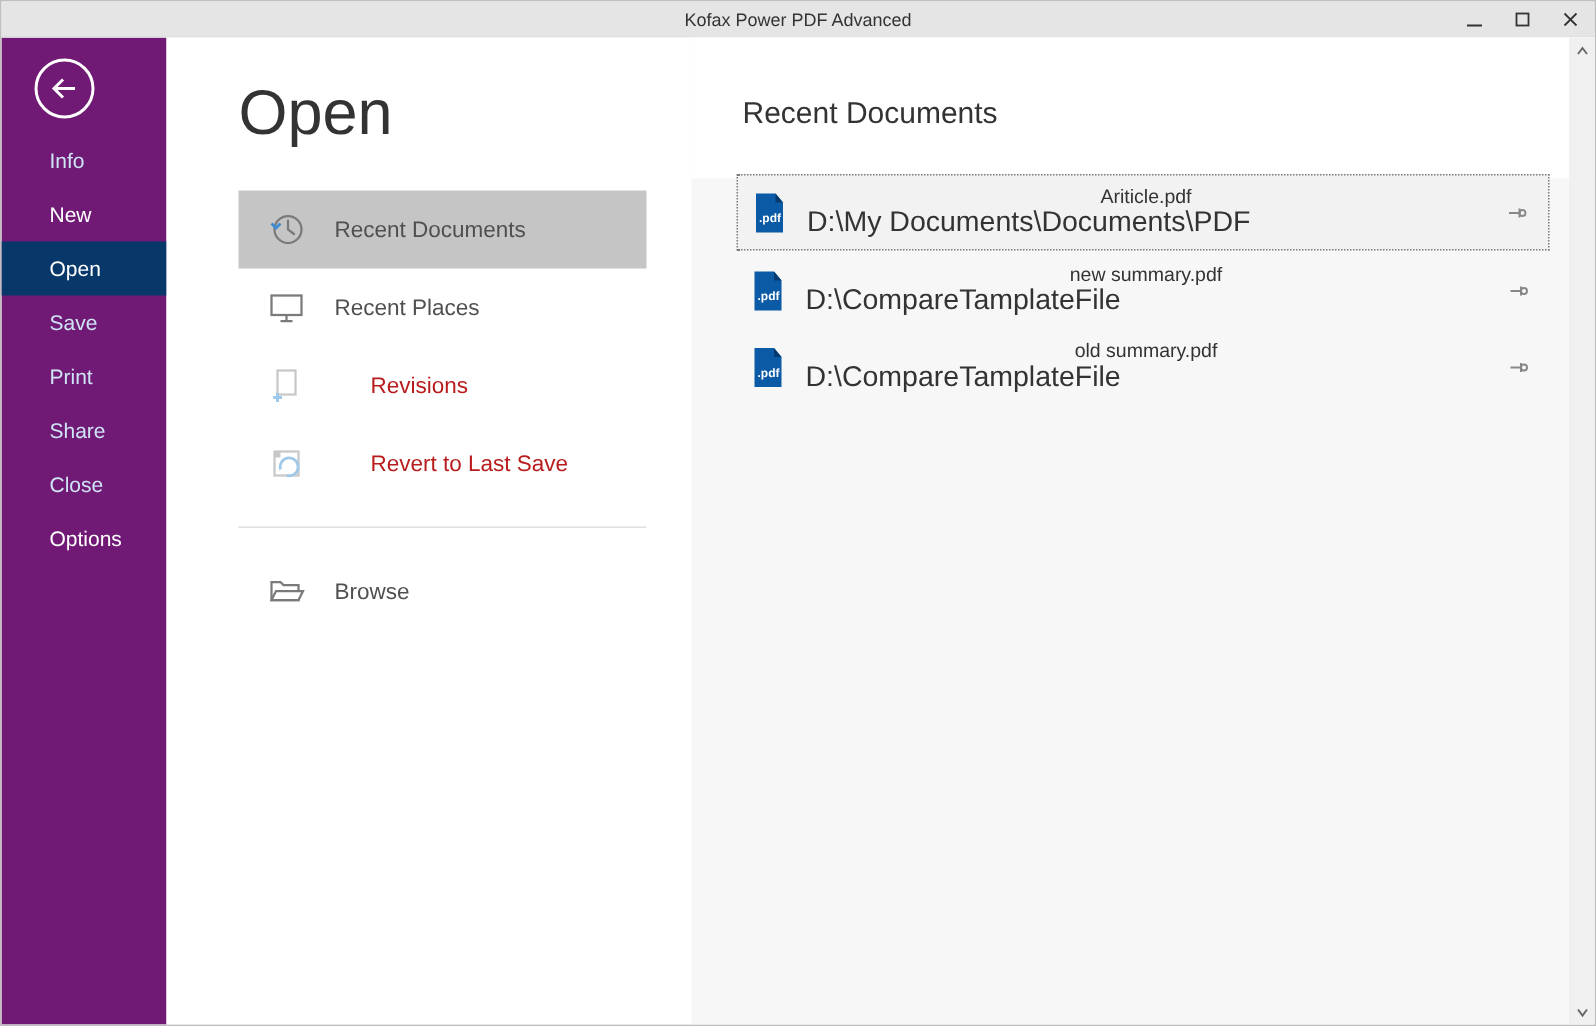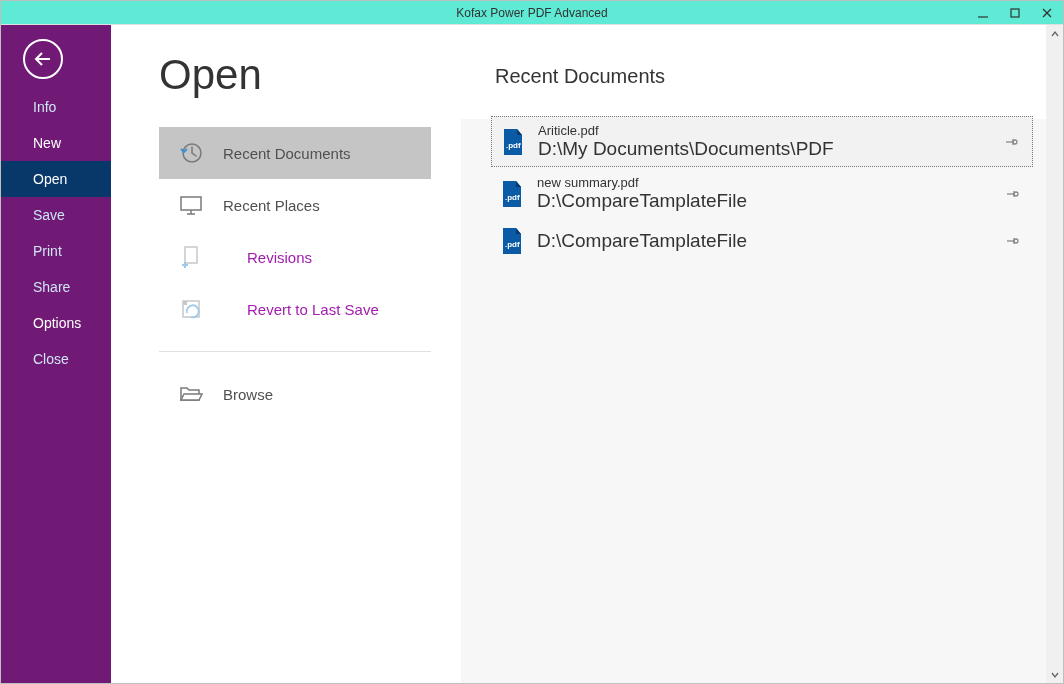--- a/index.html
+++ b/index.html
@@ -12,21 +12,21 @@
       background: #fff;
       width: 1064px;
       height: 684px;
       overflow: hidden;
       border: 1px solid #bfbfbf;
     }
     .titlebar {
       display: flex;
       align-items: center;
       height: 24px;
-      background: #5eead4;
+      background: #e5e5e5;
       border-bottom: 1px solid #e0e0e0;
       position: relative;
       font-size: 12px;
       color: #333;
     }
     .titlebar-center {
       width: 100%;
       text-align: center;
     }
     .titlebar-controls {
@@ -108,21 +108,21 @@
       gap: 18px;
       padding: 12px 18px;
       width: 272px;
       color: #505050;
       font-size: 15px;
     }
     .opt.selected {
       background: #c5c5c5;
     }
     .opt.disabled {
-      color: #a21caf;
+      color: #b91c1c;
       gap: 42px;
     }
     .opt .icon {
       width: 28px;
       height: 28px;
       display: flex;
       align-items: center;
       justify-content: center;
     }
     .hr {
@@ -165,21 +165,21 @@
       background: #f2f2f2;
     }
     .file-icon {
       width: 26px;
       height: 30px;
       display: flex;
       align-items: flex-start;
       justify-content: center;
     }
     .file-text { flex: 1; color:#333; }
-    .file-name { font-size: 13px; }
+    .file-name { font-size: 13px; text-align: center; }
     .file-path { font-size: 19px; }
     .pin {
       width: 18px;
       height: 18px;
       color: #888;
       display:flex; align-items:center; justify-content:center;
       margin-right:4px;
     }
 
     .scroll {
@@ -236,22 +236,22 @@
         <line x1="4" y1="11" x2="18" y2="11" stroke="#fff" stroke-width="2"></line>
         <polyline points="10,5 4,11 10,17" fill="none" stroke="#fff" stroke-width="2"></polyline>
       </svg>
     </div>
     <div class="nav-item">Info</div>
     <div class="nav-item emph">New</div>
     <div class="nav-item emph active">Open</div>
     <div class="nav-item">Save</div>
     <div class="nav-item">Print</div>
     <div class="nav-item">Share</div>
+    <div class="nav-item">Close</div>
     <div class="nav-item emph">Options</div>
-    <div class="nav-item">Close</div>
   </div>
 
   <div class="content">
 
     <div class="middle">
       <div class="page-heading">Open</div>
       <div class="option-list">
 
         <div class="opt selected">
           <span class="icon">
@@ -359,20 +359,21 @@
 
       <div class="file">
         <span class="file-icon">
           <svg width="26" height="30" viewBox="0 0 26 30">
               <path d="M4 2 L17 2 L22 8 L22 28 L4 28 Z" fill="#0a5aa6"></path>
               <path d="M17 2 L17 8 L22 8 Z" fill="#063a6e"></path>
               <text x="6" y="21" font-size="8" fill="#fff" font-weight="bold">.pdf</text>
             </svg>
         </span>
         <div class="file-text">
+          <div class="file-name">old summary.pdf</div>
           <div class="file-path">D:\CompareTamplateFile</div>
         </div>
         <span class="pin">
           <svg width="14" height="14" viewBox="0 0 14 14">
               <line x1="2" y1="7" x2="9" y2="7" stroke="#888" stroke-width="1.3"></line>
               <line x1="9" y1="4" x2="9" y2="10" stroke="#888" stroke-width="1.3"></line>
               <circle cx="11" cy="7" r="2" fill="none" stroke="#888" stroke-width="1.3"></circle>
             </svg>
         </span>
       </div>

